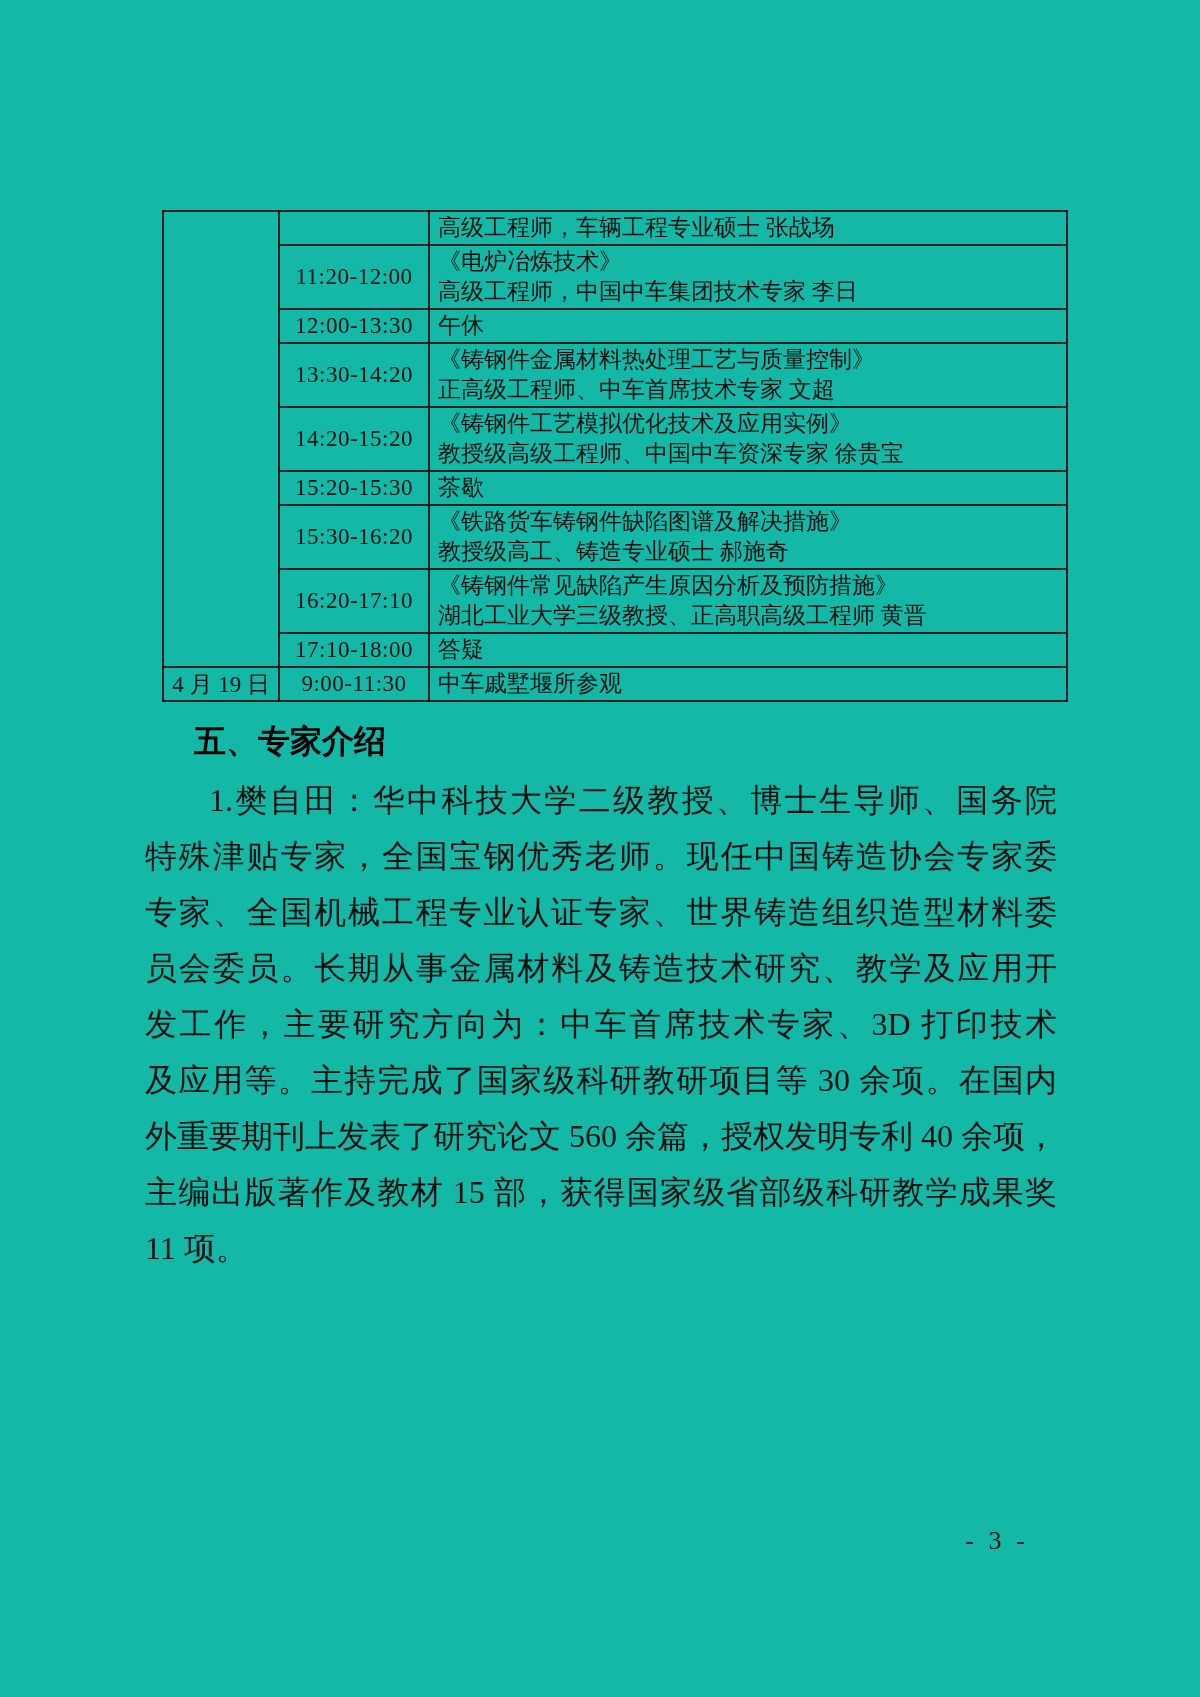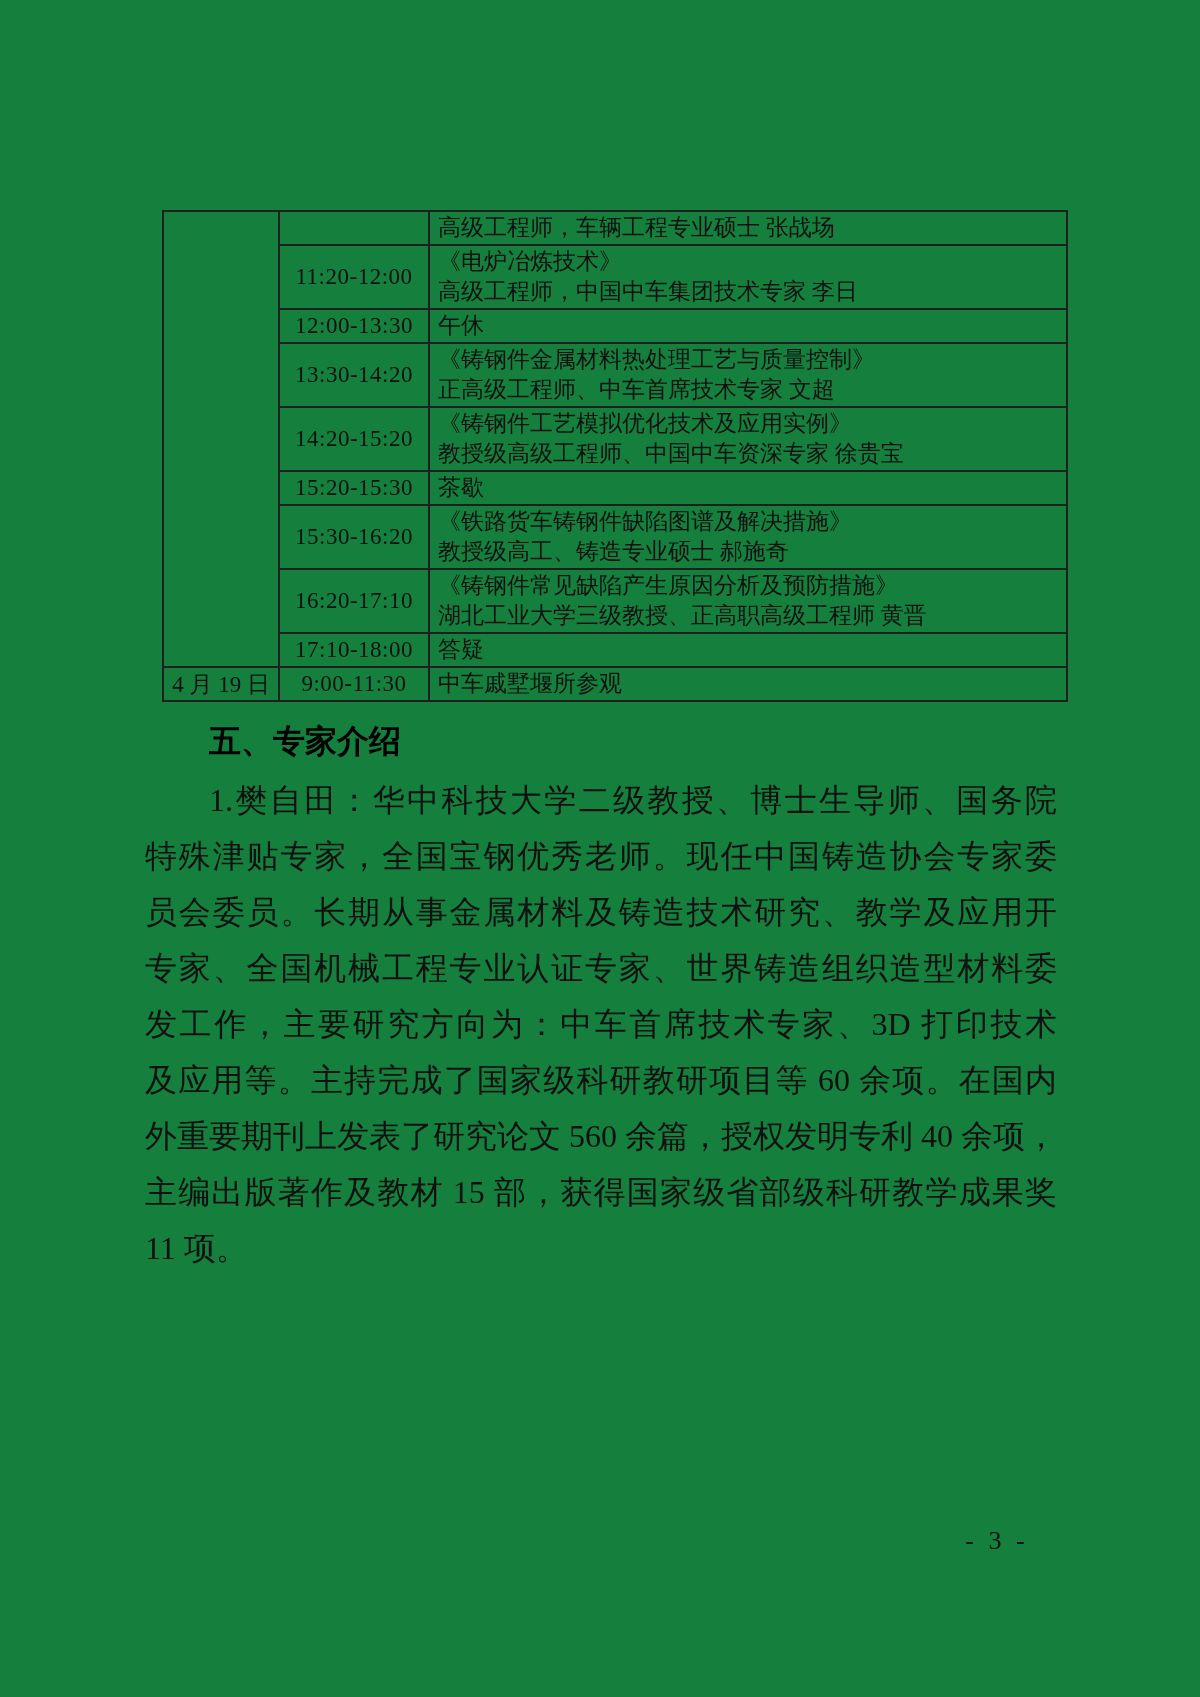--- a/index.html
+++ b/index.html
@@ -1,21 +1,21 @@
 <!DOCTYPE html>
 <html><head>
 <meta charset="utf-8">
 <style>
   * { margin: 0; padding: 0; box-sizing: border-box; }
   html, body { background: #ffffff; }
   .page {
     position: relative;
     width: 1200px;
     height: 1697px;
-    background: #15803d;
+    background: #14b8a6;
     color: #111111;
     font-family: "Liberation Serif", "DejaVu Serif", serif;
     overflow: hidden;
   }
 
   
   table.schedule {
     position: absolute;
     left: 162px;
     top: 210px;
@@ -32,21 +32,21 @@
   .schedule tr.single { height: 32px; }
   .schedule tr.dual   { height: 64px; }
   .date-cell { text-align: center; }
   .time-cell { text-align: center; letter-spacing: 0.5px; }
   .content-cell { padding: 1px 8px; }
   .content-cell .cline { line-height: 30px; white-space: nowrap; }
 
   
   .heading {
     position: absolute;
-    left: 145px;
+    left: 130px;
     top: 716px;
     line-height: 50px;
     padding-left: 64px;
     font-family: "Liberation Sans", "DejaVu Sans", sans-serif;
     font-weight: bold;
     font-size: 32px;
     color: #000000;
   }
 
   
@@ -162,23 +162,23 @@
           </td>
         </tr>
       </tbody>
   </table>
 
   <div class="heading">五、专家介绍</div>
 
   <div class="para" id="para-1">
       <div class="pline indent">1.樊自田：华中科技大学二级教授、博士生导师、国务院</div>
       <div class="pline">特殊津贴专家，全国宝钢优秀老师。现任中国铸造协会专家委</div>
+      <div class="pline">专家、全国机械工程专业认证专家、世界铸造组织造型材料委</div>
       <div class="pline">员会委员。长期从事金属材料及铸造技术研究、教学及应用开</div>
-      <div class="pline">专家、全国机械工程专业认证专家、世界铸造组织造型材料委</div>
       <div class="pline">发工作，主要研究方向为：中车首席技术专家、3D 打印技术</div>
-      <div class="pline">及应用等。主持完成了国家级科研教研项目等 60 余项。在国内</div>
+      <div class="pline">及应用等。主持完成了国家级科研教研项目等 30 余项。在国内</div>
       <div class="pline">外重要期刊上发表了研究论文 560 余篇，授权发明专利 40 余项，</div>
       <div class="pline">主编出版著作及教材 15 部，获得国家级省部级科研教学成果奖</div>
       <div class="pline no-just">11 项。</div>
     </div>
 
   <div class="page-number">- 3 -</div>
 </div>
 
 </body></html>

